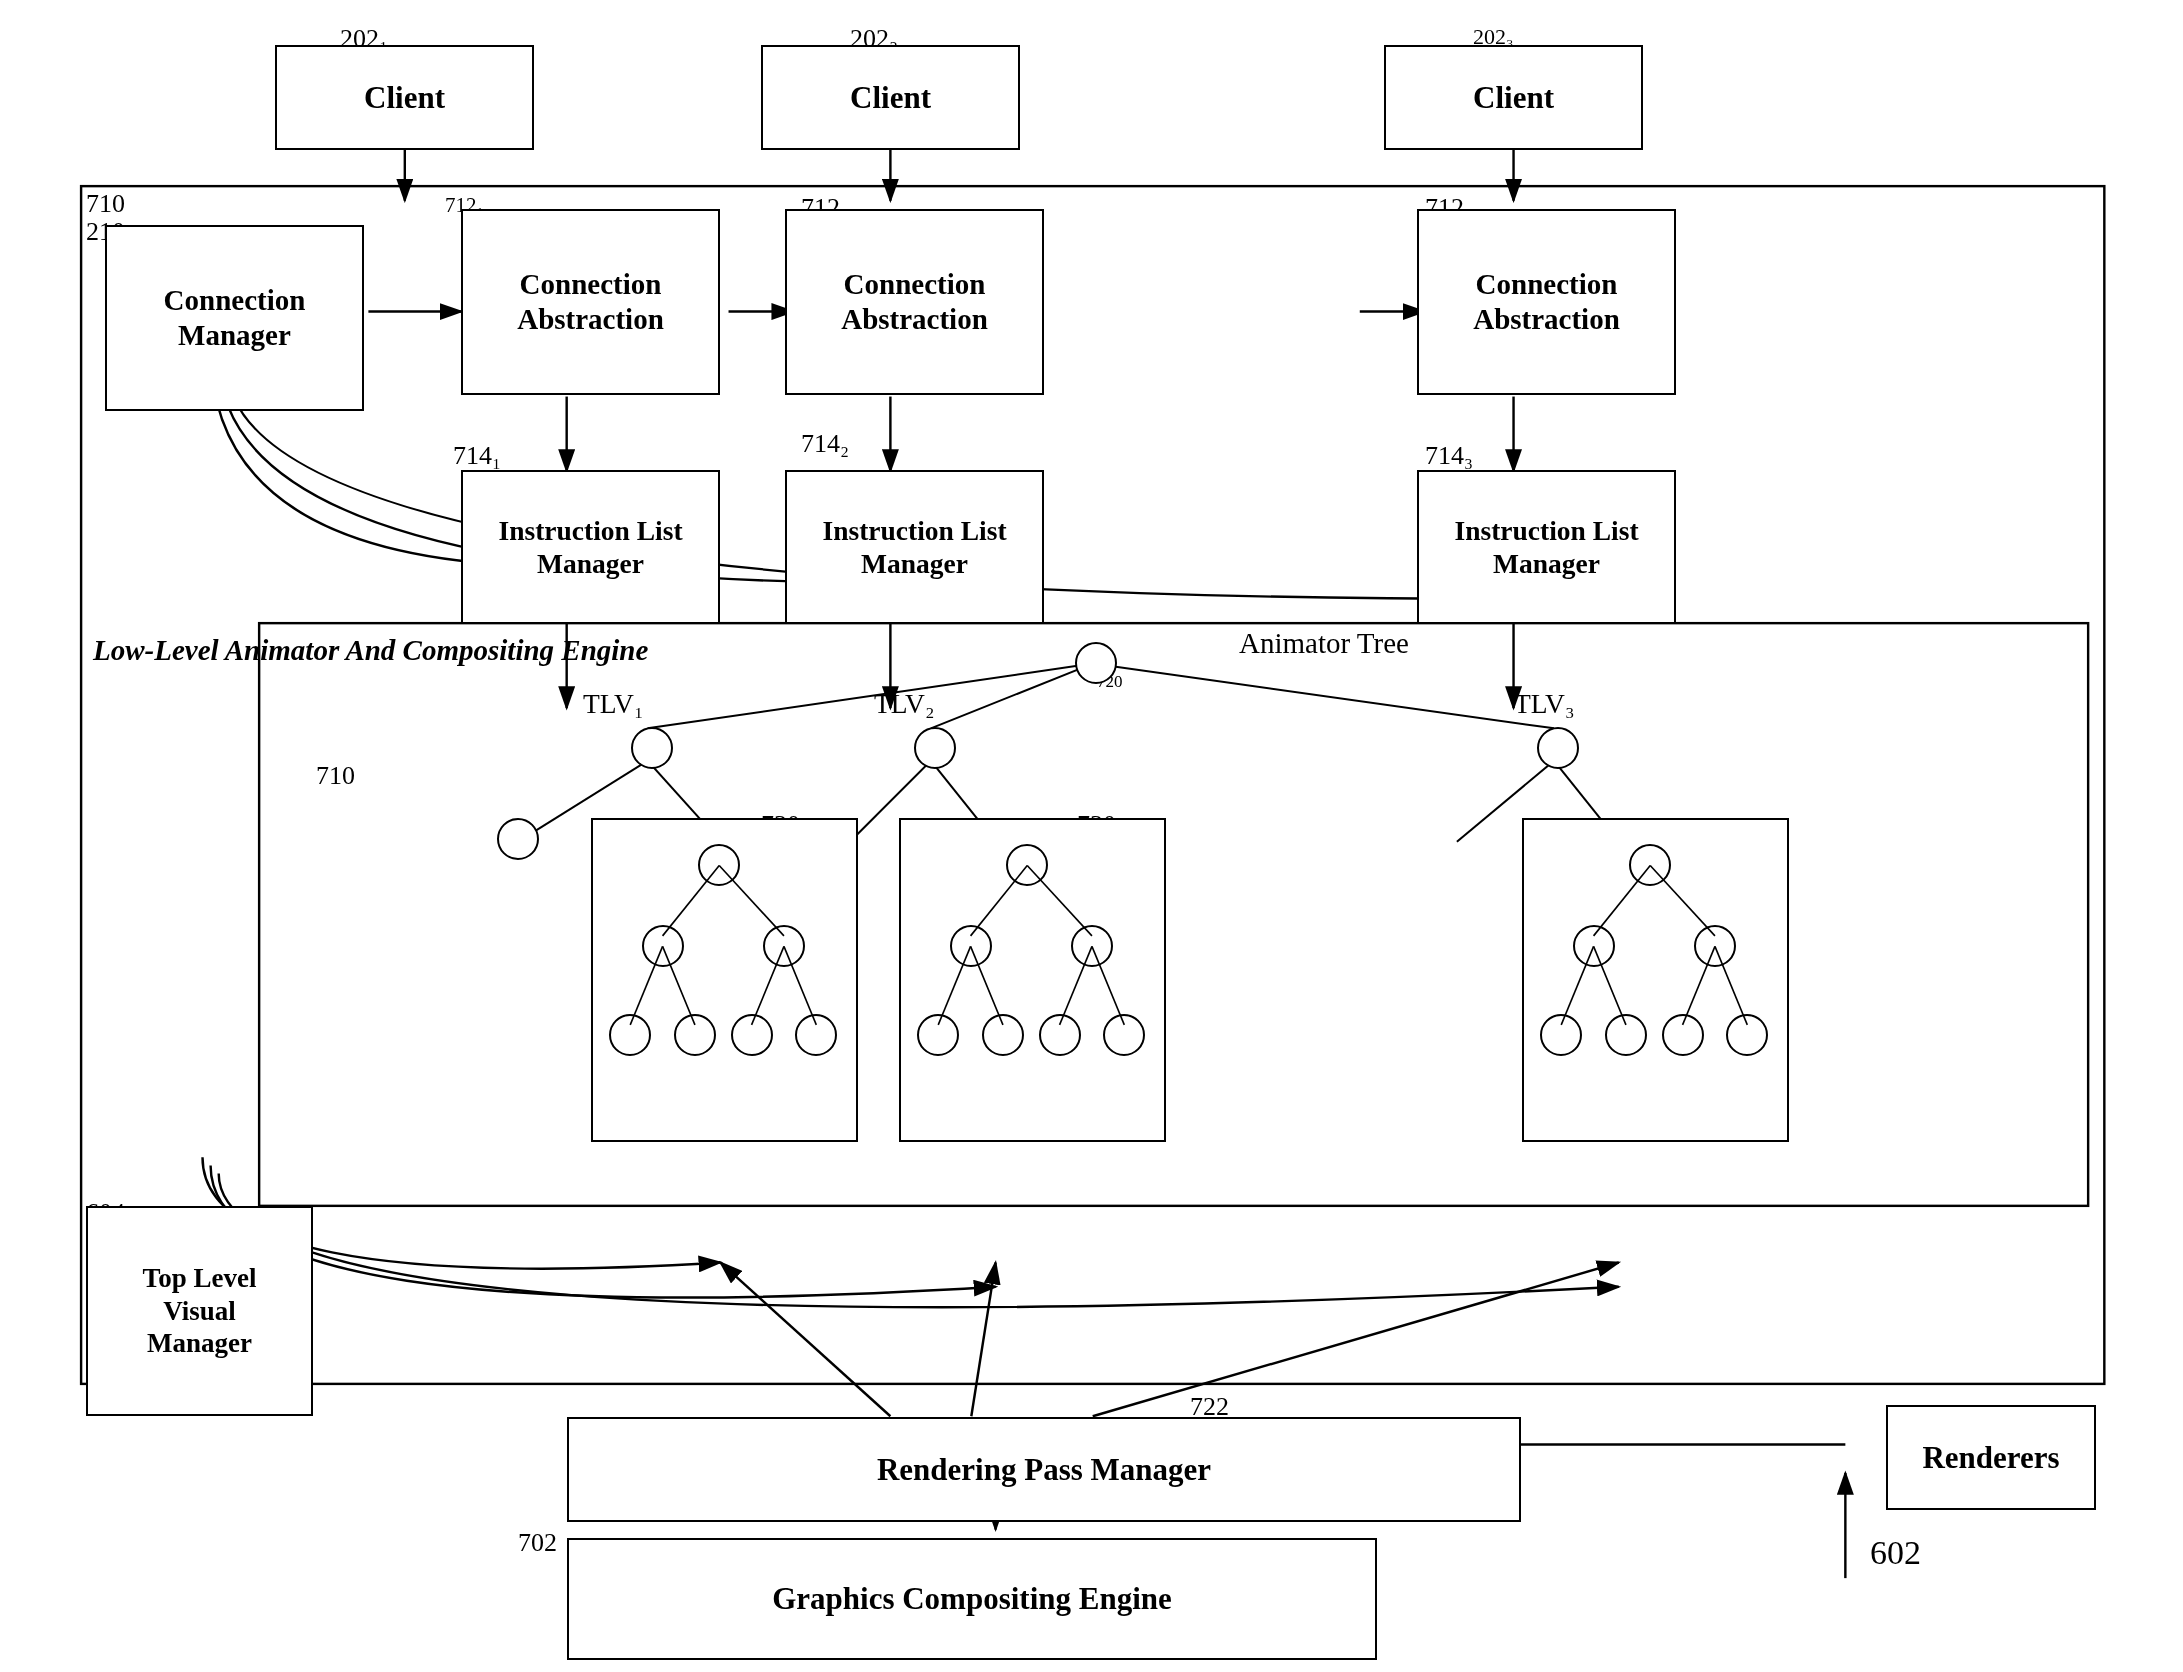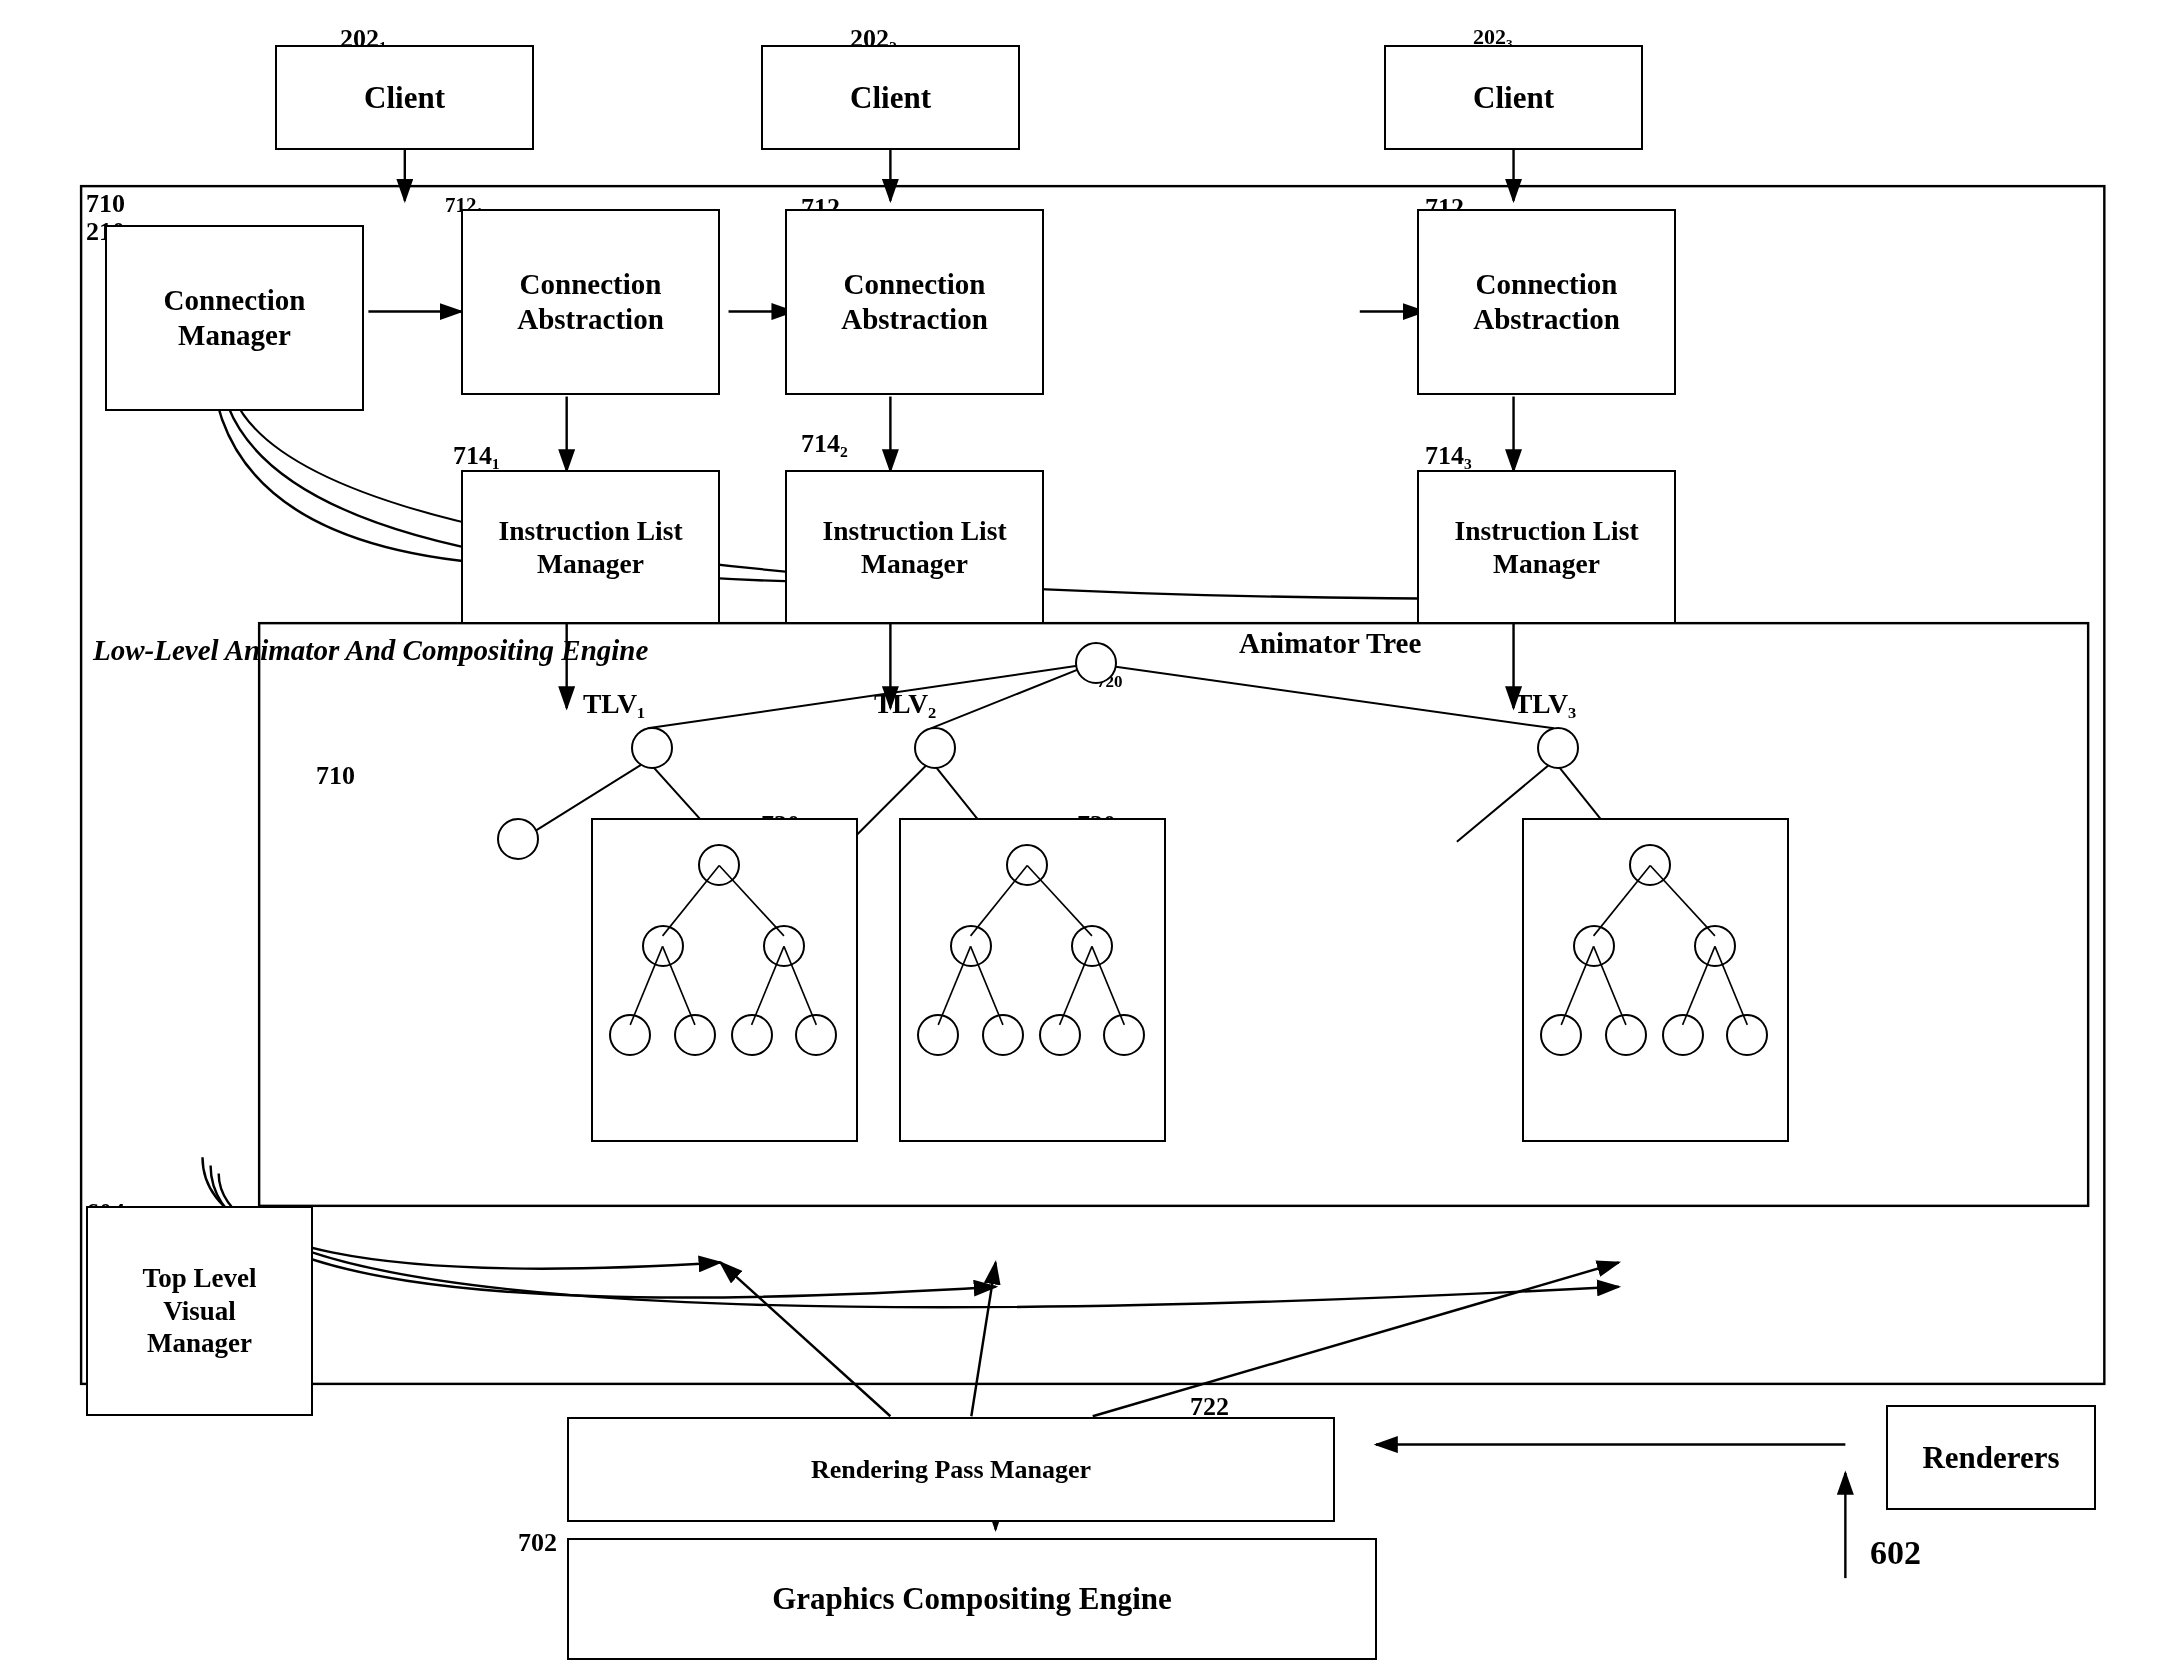--- a/index.html
+++ b/index.html
@@ -30,21 +30,21 @@
       text-align: center;
       font-size: 29px;
       font-weight: bold;
       line-height: 1.2;
     }
 
     
     .label {
       position: absolute;
       font-size: 26px;
-      font-weight: bold;
+      font-weight: normal;
       text-align: left;
       white-space: nowrap;
     }
 
     
     .label-italic {
       position: absolute;
       font-size: 27.5px;
       font-style: italic;
       font-weight: bold;
@@ -327,21 +327,21 @@
     </svg>
   </div>
 
   <div class="label" style="left:86px;top:1198px;font-size:26px;">604</div>
 
   <div class="box" style="left:86px;top:1206px;width:227px;height:210px;font-size:27px;">
     <span>Top Level<br>Visual<br>Manager</span>
   </div>
 
   <div class="label" style="left:1190px;top:1392px;font-size:26px;">722</div>
-  <div class="box" style="left:567px;top:1417px;width:768px;height:105px;font-size:26px;">
+  <div class="box" style="left:567px;top:1417px;width:954px;height:105px;font-size:31px;">
     <span>Rendering Pass Manager</span>
   </div>
 
   <div class="label" style="left:518px;top:1528px;font-size:26px;">702</div>
   <div class="box" style="left:567px;top:1538px;width:810px;height:122px;font-size:31px;">
     <span>Graphics Compositing Engine</span>
   </div>
 
   <div class="label" style="left:1870px;top:1534px;font-size:34px;">602</div>
   <div class="box" style="left:1886px;top:1405px;width:210px;height:105px;font-size:31px;">

